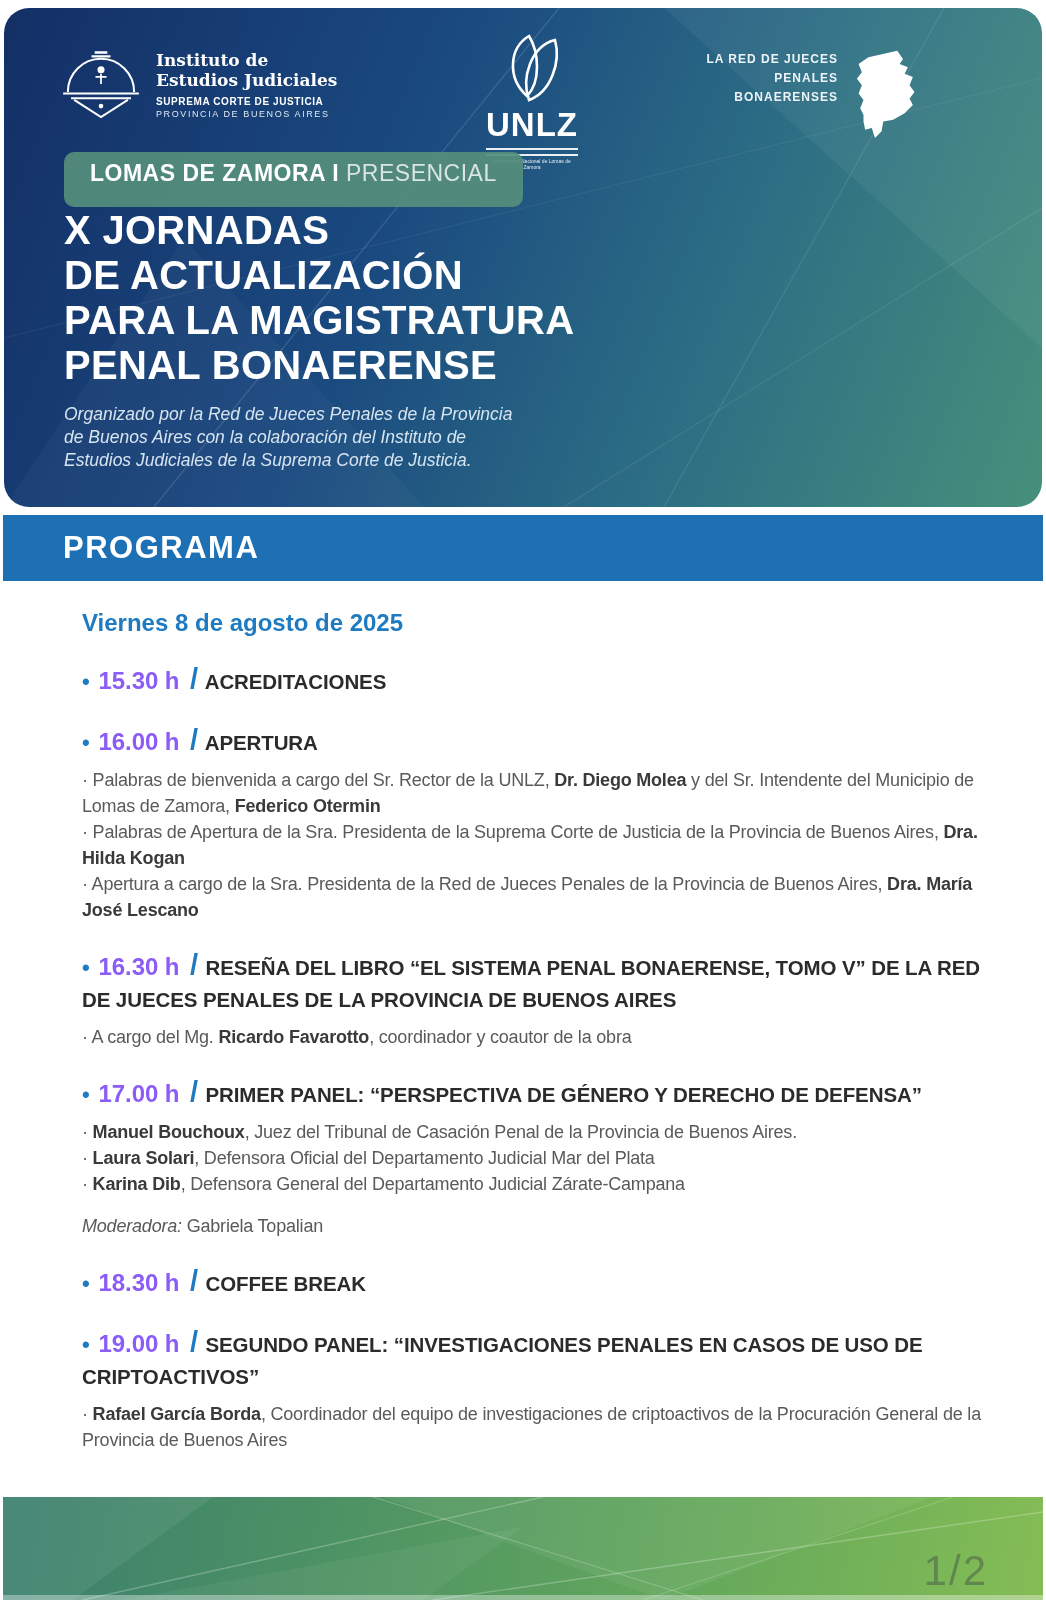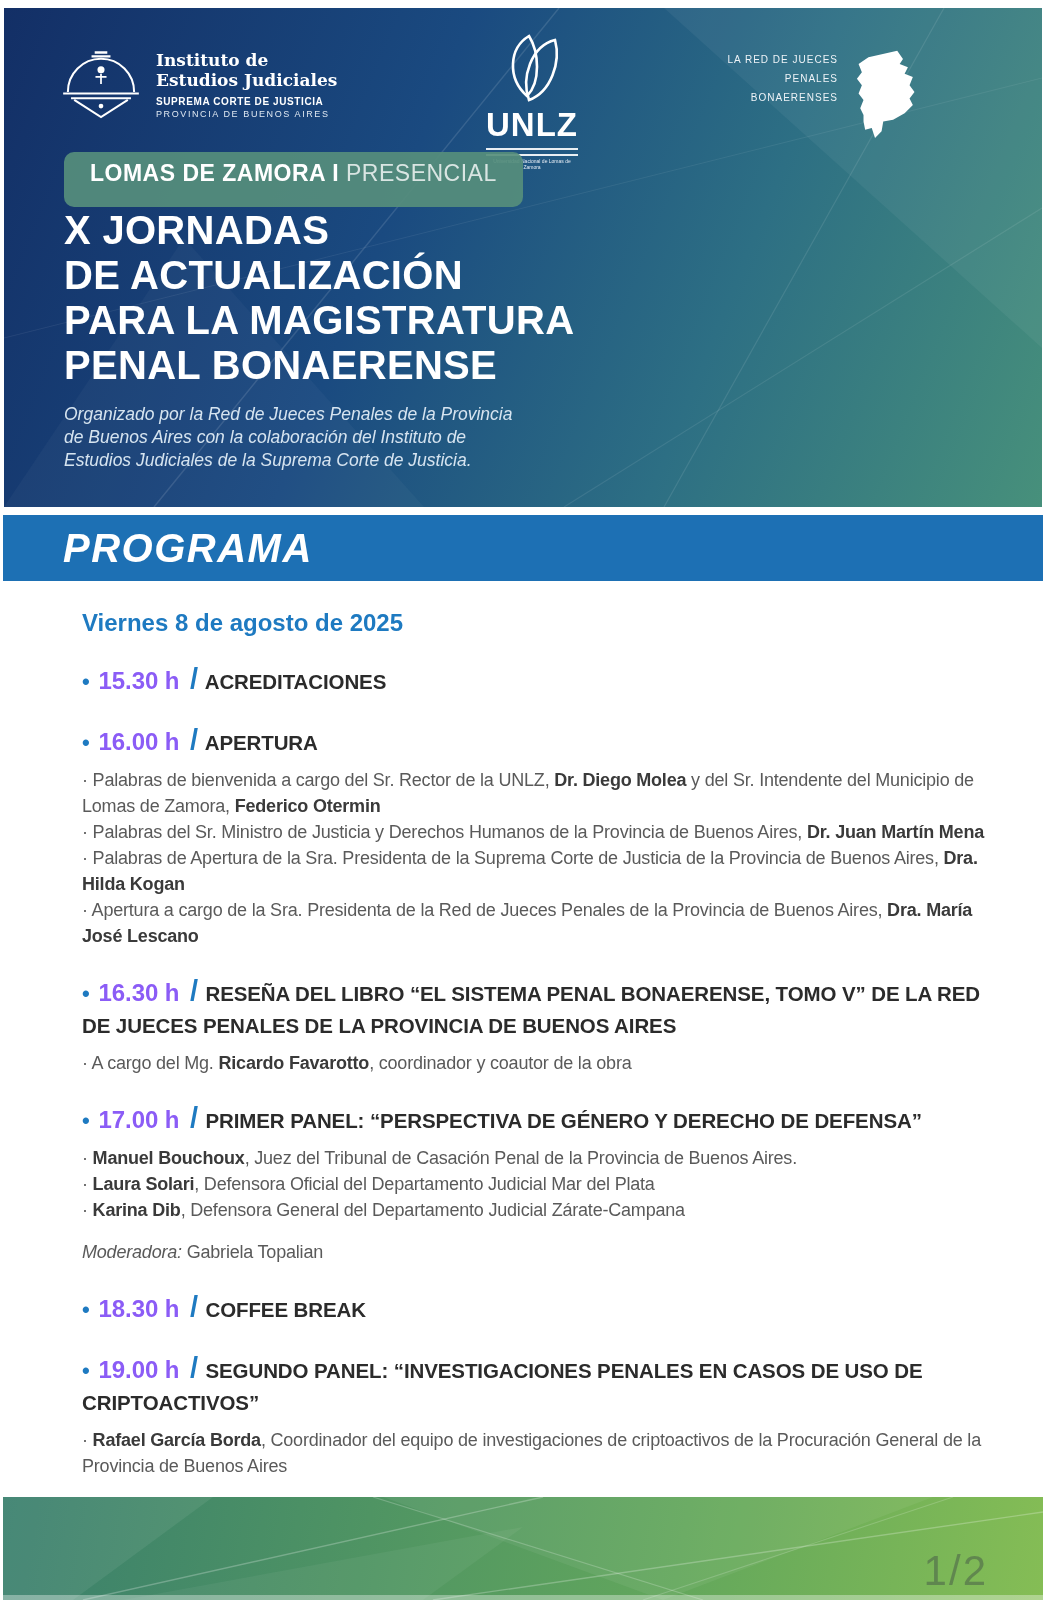--- a/index.html
+++ b/index.html
@@ -4,54 +4,55 @@
 <style>
   html,body{margin:0;padding:0;background:#e9e9e9;}
   .page{
     position:relative;width:1046px;height:1600px;background:#ffffff;
     font-family:"Liberation Sans",sans-serif;overflow:hidden;margin:0 auto;
   }
   
   .header{
     position:absolute;top:8px;left:4px;right:4px;height:499px;
     background:linear-gradient(112deg,#132f66 0%,#1a4a80 38%,#2d6f84 68%,#47907b 100%);
+    border-radius:25px;
   }
   .facets{position:absolute;inset:0;width:100%;height:100%;}
   
   .iej-logo{position:absolute;left:56px;top:30px;display:flex;align-items:center;gap:14px;color:#fff;}
   .iej-text{line-height:1;}
   .iej-name{font-family:"DejaVu Serif","Liberation Serif",serif;font-weight:700;font-size:17px;line-height:20px;white-space:pre-line;}
   .iej-sub1{font-size:10px;font-weight:700;letter-spacing:.6px;margin-top:7px;}
   .iej-sub2{font-size:9px;font-weight:400;letter-spacing:1.6px;margin-top:3px;color:#dfe8f2;}
   
   .unlz-logo{position:absolute;left:462px;top:24px;width:132px;text-align:center;color:#fff;}
   .unlz-acronym{font-size:33px;font-weight:700;letter-spacing:1px;margin-top:2px;}
   .unlz-rules{width:92px;margin:4px auto 2px;border-top:2px solid rgba(255,255,255,.9);padding-top:2px;border-bottom:2px solid rgba(255,255,255,.9);height:2px;}
   .unlz-caption{font-size:5px;line-height:6px;color:#e6edf5;width:92px;margin:0 auto;}
   
   .red-logo{position:absolute;left:694px;top:42px;display:flex;gap:14px;align-items:flex-start;}
-  .red-text{width:140px;text-align:right;font-size:10px;line-height:19px;letter-spacing:1px;color:#eef3f7;white-space:pre-line;font-weight:400;}
+  .red-text{width:140px;text-align:right;font-size:12px;line-height:19px;letter-spacing:1px;color:#eef3f7;white-space:pre-line;font-weight:700;}
   
   .badge{
     position:absolute;left:60px;top:144px;background:rgba(86,142,124,.92);
     border-radius:10px;padding:8px 26px 20px;font-size:23px;letter-spacing:.5px;white-space:nowrap;
   }
   .badge-strong{font-weight:700;color:#fff;}
   .badge-light{font-weight:400;color:rgba(255,255,255,.78);}
   
   .main-title{position:absolute;left:60px;top:200px;color:#fff;font-weight:700;font-size:40px;line-height:45px;letter-spacing:.3px;}
   .main-title span{display:block;}
   
   .organizer{position:absolute;left:60px;top:395px;font-style:italic;font-size:17.5px;line-height:23px;color:#d6e4f0;white-space:pre-line;}
   
   .programa-bar{
     position:absolute;top:515px;left:3px;right:3px;height:66px;background:#1d70b4;
     display:flex;align-items:center;padding-left:60px;box-sizing:border-box;
   }
-  .programa-title{color:#fff;font-size:40px;font-weight:700;letter-spacing:1.5px;font-style:italic;}
+  .programa-title{color:#fff;font-size:31px;font-weight:700;letter-spacing:1.5px;}
   
   .content{position:absolute;top:581px;left:0;width:1046px;box-sizing:border-box;padding:14px 56px 0 82px;}
   .date-heading{font-size:24px;font-weight:700;color:#1e7ac1;margin:14px 0 0;}
   .prog-item{margin-top:26px;}
   .item-head{font-size:20.5px;line-height:32px;color:#2b2b2b;font-weight:700;letter-spacing:-.1px;}
   .bullet{color:#1e7ac1;font-size:22px;margin-right:9px;}
   .time{color:#8b5cf6;font-size:24px;}
   .slash{color:#1e7ac1;font-size:29px;font-weight:600;margin:0 2px 0 4px;}
   .title-text{color:#2b2b2b;}
   .detail{margin:0;font-size:18px;line-height:26px;color:#5a5a5a;letter-spacing:-.2px;}
@@ -146,21 +147,20 @@
 
   <div class="content">
     <h2 class="date-heading">Viernes 8 de agosto de 2025</h2>
     <div>
         <div class="prog-item">
           <div class="item-head"><span class="bullet">•</span><span class="time">15.30 h </span><span class="slash">/</span><span class="title-text"> ACREDITACIONES</span></div>
         </div>
         <div class="prog-item">
           <div class="item-head"><span class="bullet">•</span><span class="time">16.00 h </span><span class="slash">/</span><span class="title-text"> APERTURA</span></div>
           <p class="detail"><span>· Palabras de bienvenida a cargo del Sr. Rector de la UNLZ, </span><span class="b">Dr. Diego Molea</span><span> y del Sr. Intendente del Municipio de Lomas de Zamora, </span><span class="b">Federico Otermin</span></p>
-          <p class="detail"><span>· Palabras del Sr. Ministro de Justicia y Derechos Humanos de la Provincia de Buenos Aires, </span><span class="b">Dr. Juan Martín Mena</span></p>
           <p class="detail"><span>· Palabras de Apertura de la Sra. Presidenta de la Suprema Corte de Justicia de la Provincia de Buenos Aires, </span><span class="b">Dra. Hilda Kogan</span></p>
           <p class="detail"><span>· Apertura a cargo de la Sra. Presidenta de la Red de Jueces Penales de la Provincia de Buenos Aires, </span><span class="b">Dra. María José Lescano</span></p>
         </div>
         <div class="prog-item">
           <div class="item-head"><span class="bullet">•</span><span class="time">16.30 h </span><span class="slash">/</span><span class="title-text"> RESEÑA DEL LIBRO “EL SISTEMA PENAL BONAERENSE, TOMO V” DE LA RED DE JUECES PENALES DE LA PROVINCIA DE BUENOS AIRES</span></div>
           <p class="detail"><span>· A cargo del Mg. </span><span class="b">Ricardo Favarotto</span><span>, coordinador y coautor de la obra</span></p>
         </div>
         <div class="prog-item">
           <div class="item-head"><span class="bullet">•</span><span class="time">17.00 h </span><span class="slash">/</span><span class="title-text"> PRIMER PANEL: “PERSPECTIVA DE GÉNERO Y DERECHO DE DEFENSA”</span></div>
           <p class="detail"><span>· </span><span class="b">Manuel Bouchoux</span><span>, Juez del Tribunal de Casación Penal de la Provincia de Buenos Aires.</span></p>

